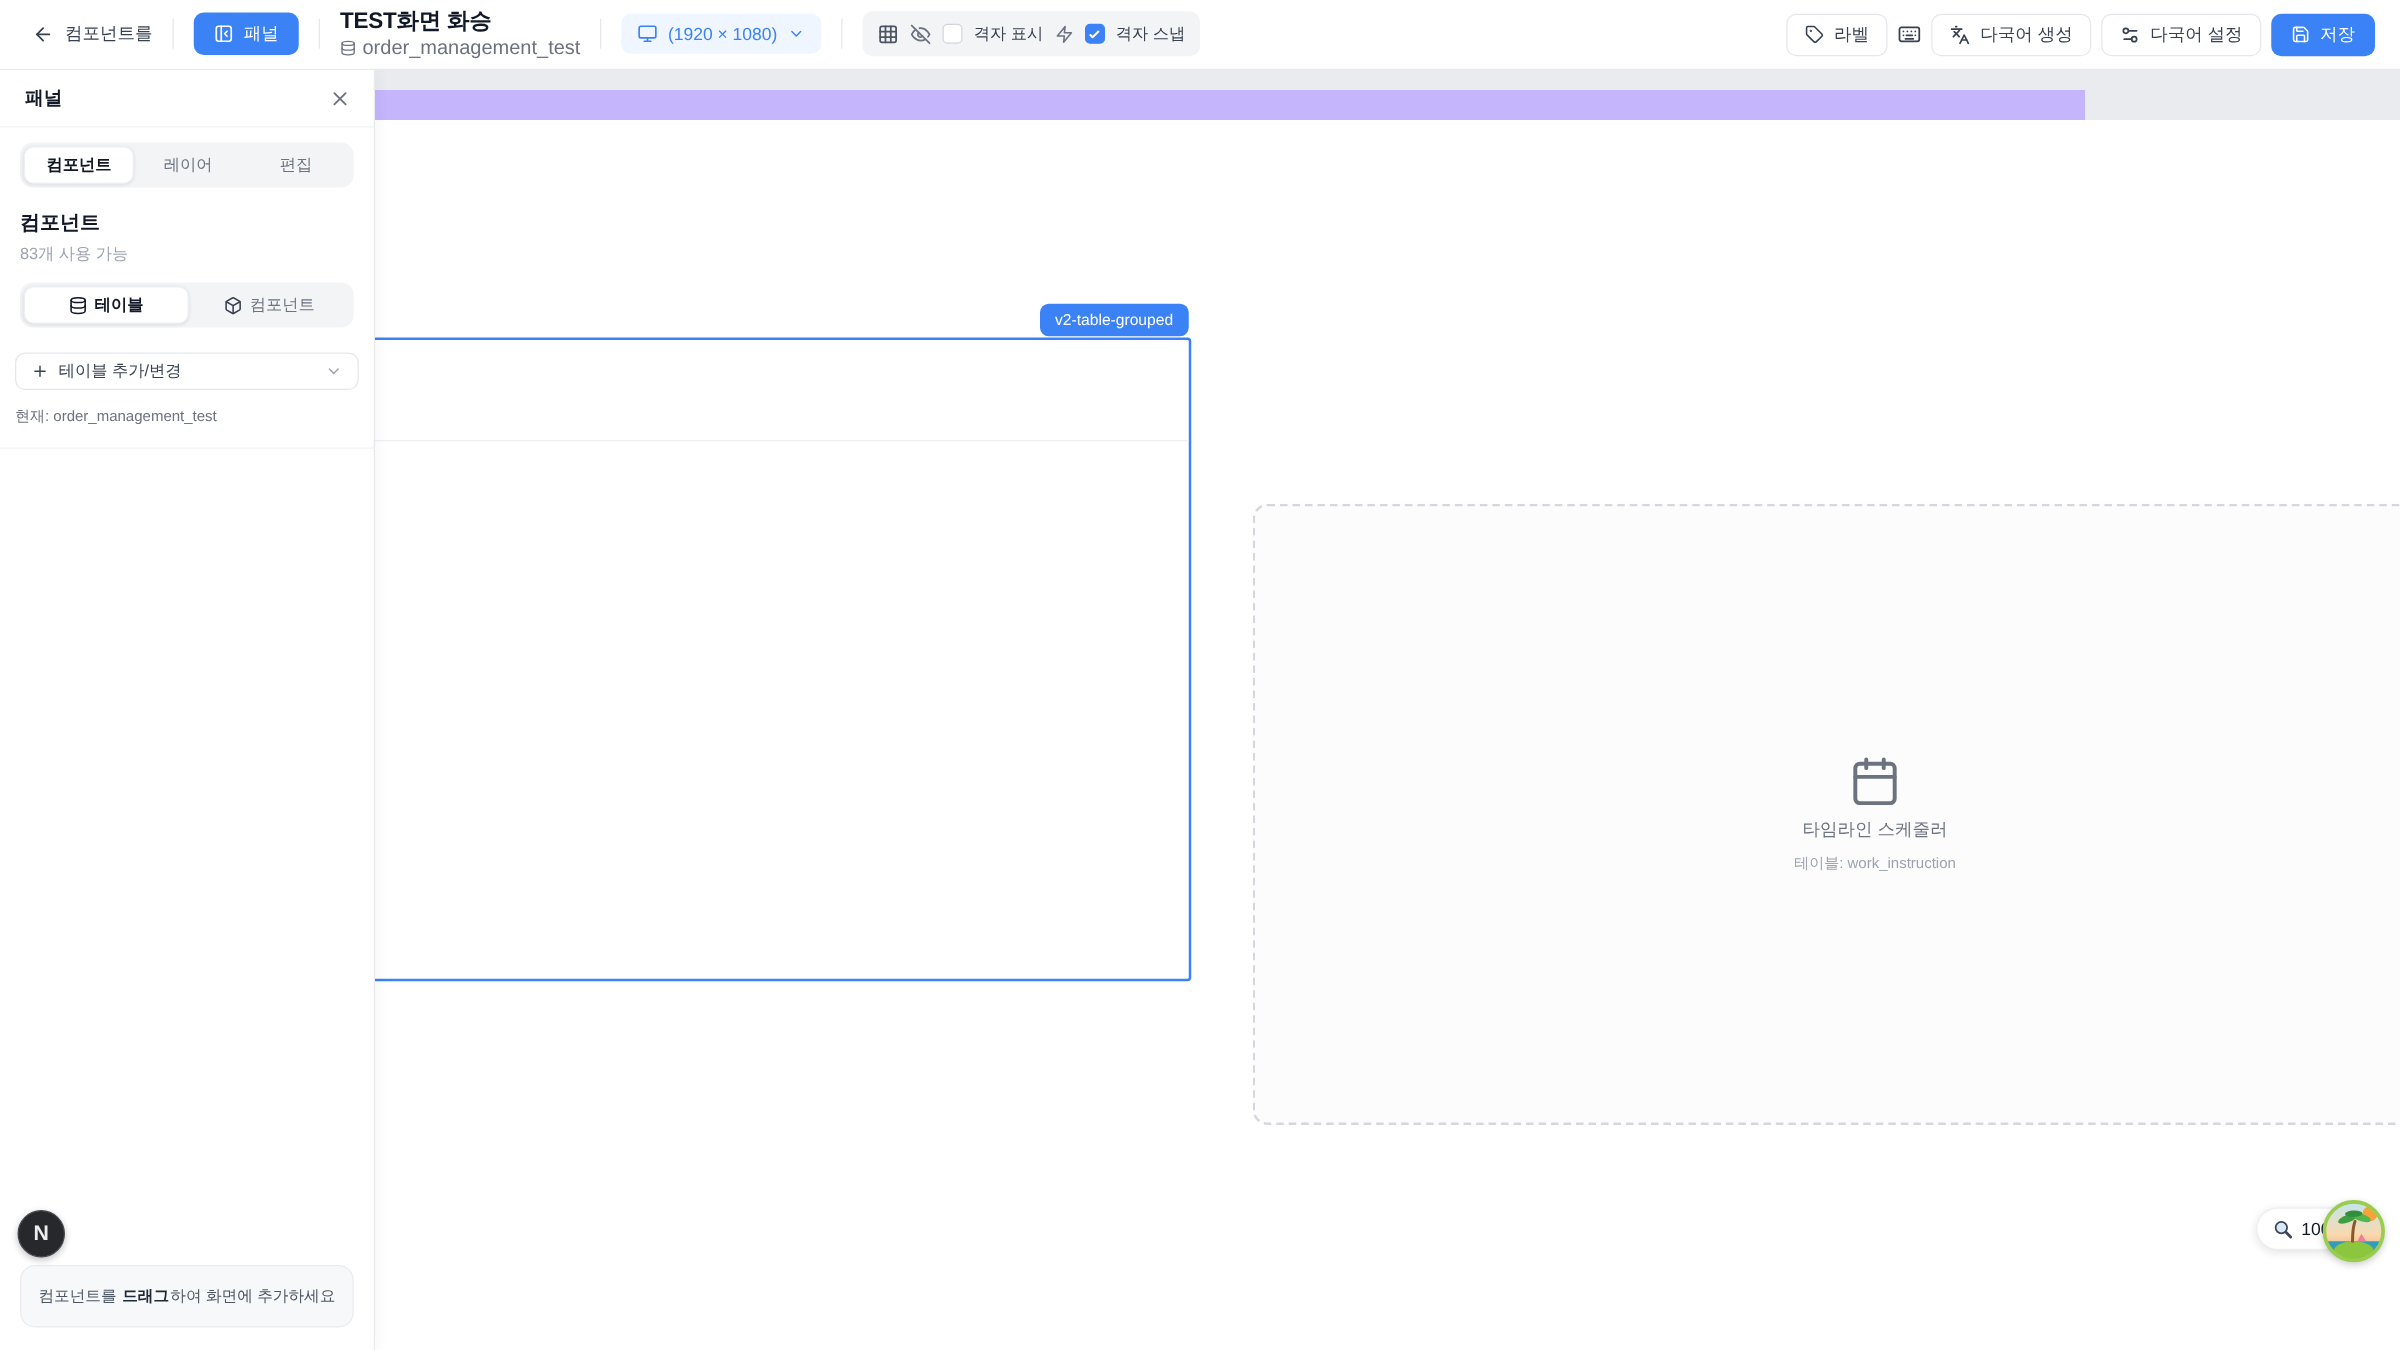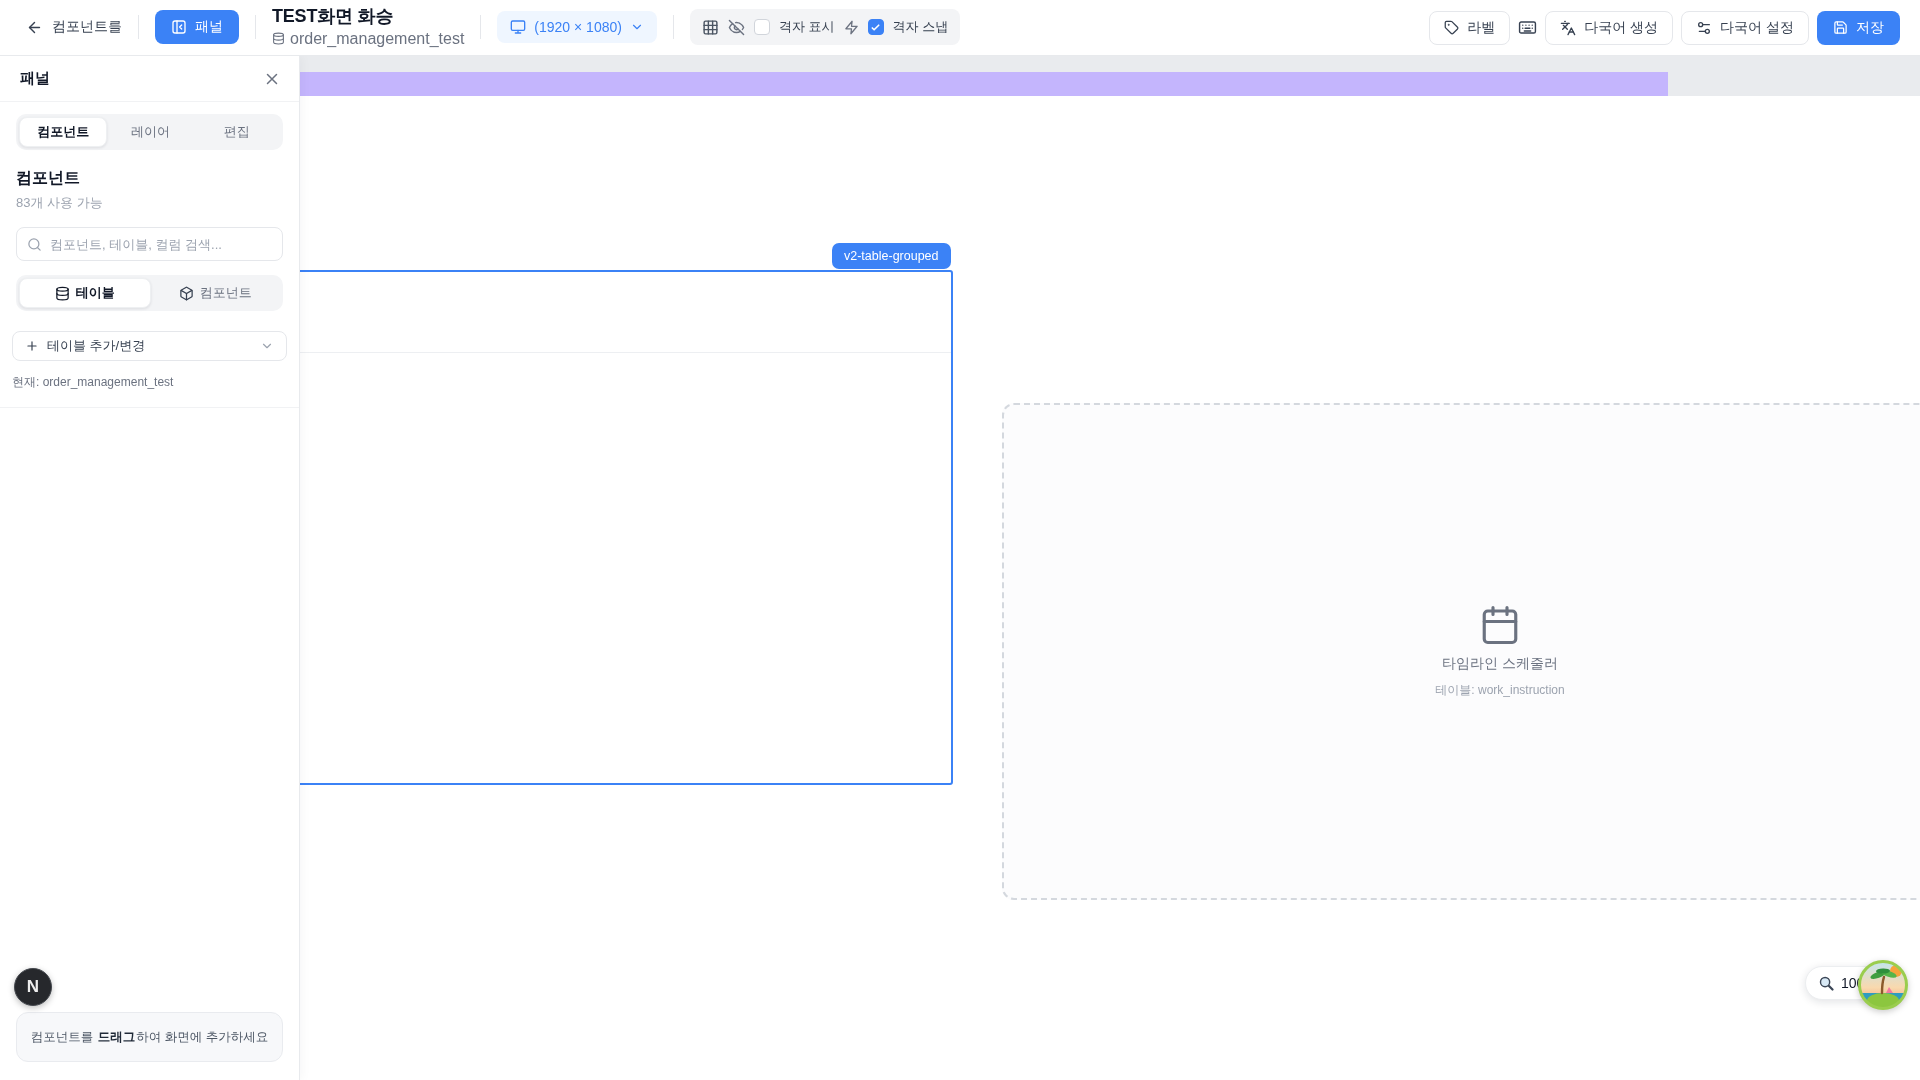--- a/index.html
+++ b/index.html
@@ -123,29 +123,20 @@
     <div class="seg">
       <div class="seg-tab active">컴포넌트</div>
       <div class="seg-tab">레이어</div>
       <div class="seg-tab">편집</div>
     </div>
 
     <div class="panel-body">
       <div class="section-title">컴포넌트</div>
       <div class="section-sub">83개 사용 가능</div>
 
-      <div class="search-box">
-        <span>
-          <svg width="15" height="15" viewBox="0 0 24 24" fill="none" stroke="#9ca3af" stroke-width="2" stroke-linecap="round">
-              <circle cx="11" cy="11" r="8"></circle>
-              <path d="m21 21-4.3-4.3"></path>
-            </svg>
-        </span>
-        <input type="text" placeholder="컴포넌트, 테이블, 컬럼 검색..." style="">
-      </div>
 
       <div class="seg" style="margin:14px 0 0;">
         <div class="seg-tab active">
           <span>
             <svg width="15" height="15" viewBox="0 0 24 24" fill="none" stroke="#111827" stroke-width="2" stroke-linecap="round">
                 <ellipse cx="12" cy="5" rx="9" ry="3"></ellipse>
                 <path d="M3 5v14c0 1.66 4 3 9 3s9-1.34 9-3V5"></path>
                 <path d="M3 12c0 1.66 4 3 9 3s9-1.34 9-3"></path>
               </svg>
           </span>

